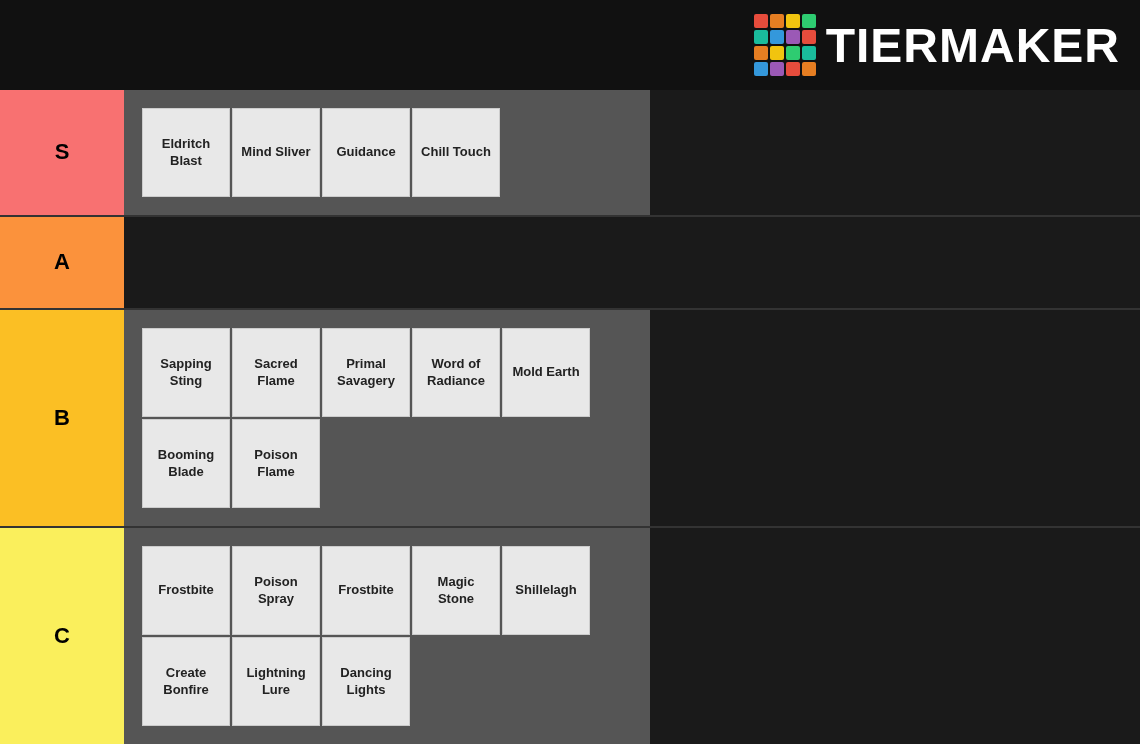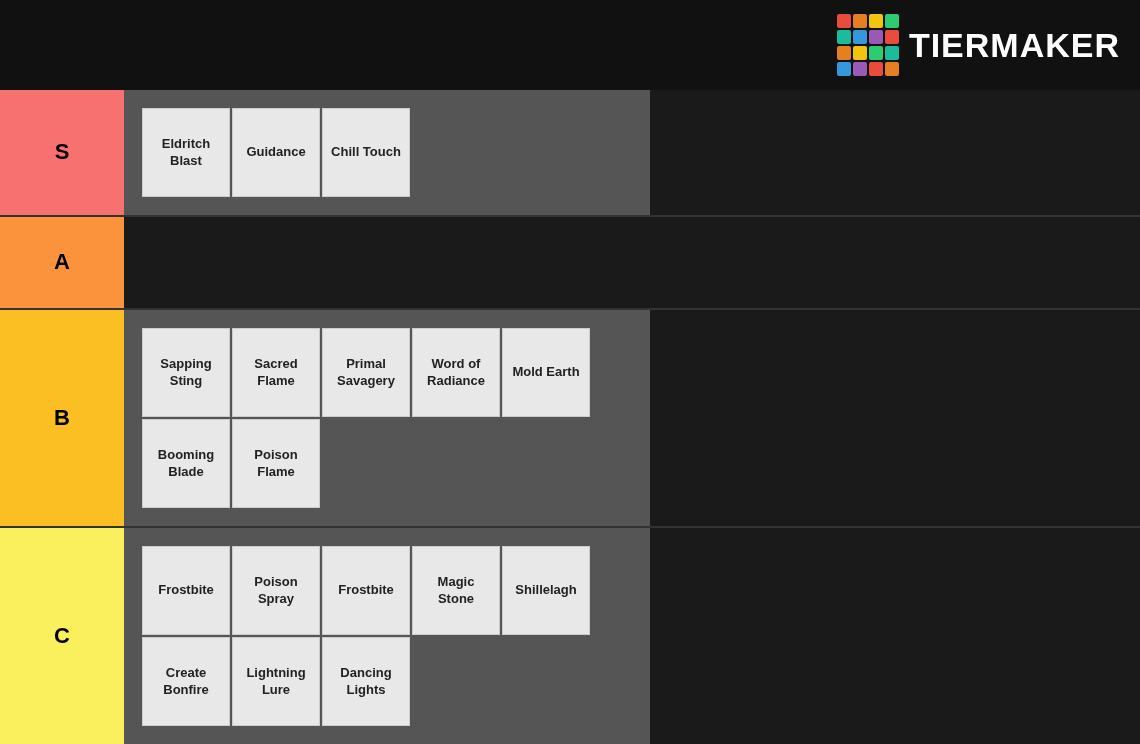--- a/index.html
+++ b/index.html
@@ -28,21 +28,21 @@
       grid-template-rows: repeat(4, 14px);
       gap: 2px;
     }
     .logo-cell {
       width: 14px;
       height: 14px;
       border-radius: 2px;
     }
     .logo-text {
       color: white;
-      font-size: 34px;
+      font-size: 48px;
       font-weight: 900;
       letter-spacing: 1px;
       text-transform: uppercase;
     }
     .logo-text span.tier { color: white; }
     .logo-text span.maker { color: white; }
     .tier-row {
       display: flex;
       border-bottom: 2px solid #333;
       min-height: 93px;
@@ -124,20 +124,21 @@
       <span class="tier">TiER</span><span class="maker">MAKER</span>
     </div>
   </div>
 </div>
 
 <div id="tier-container">
     <div class="tier-row">
       <div class="tier-label tier-s">S</div>
       <div class="tier-items">
         <div class="tier-item">Eldritch Blast</div>
+        <div class="tier-item">Mind Sliver</div>
         <div class="tier-item">Guidance</div>
         <div class="tier-item">Chill Touch</div>
       </div>
       <div class="dark-section"></div>
     </div>
     <div class="tier-row">
       <div class="tier-label tier-a">A</div>
       <div class="dark-section"></div>
     </div>
     <div class="tier-row">

